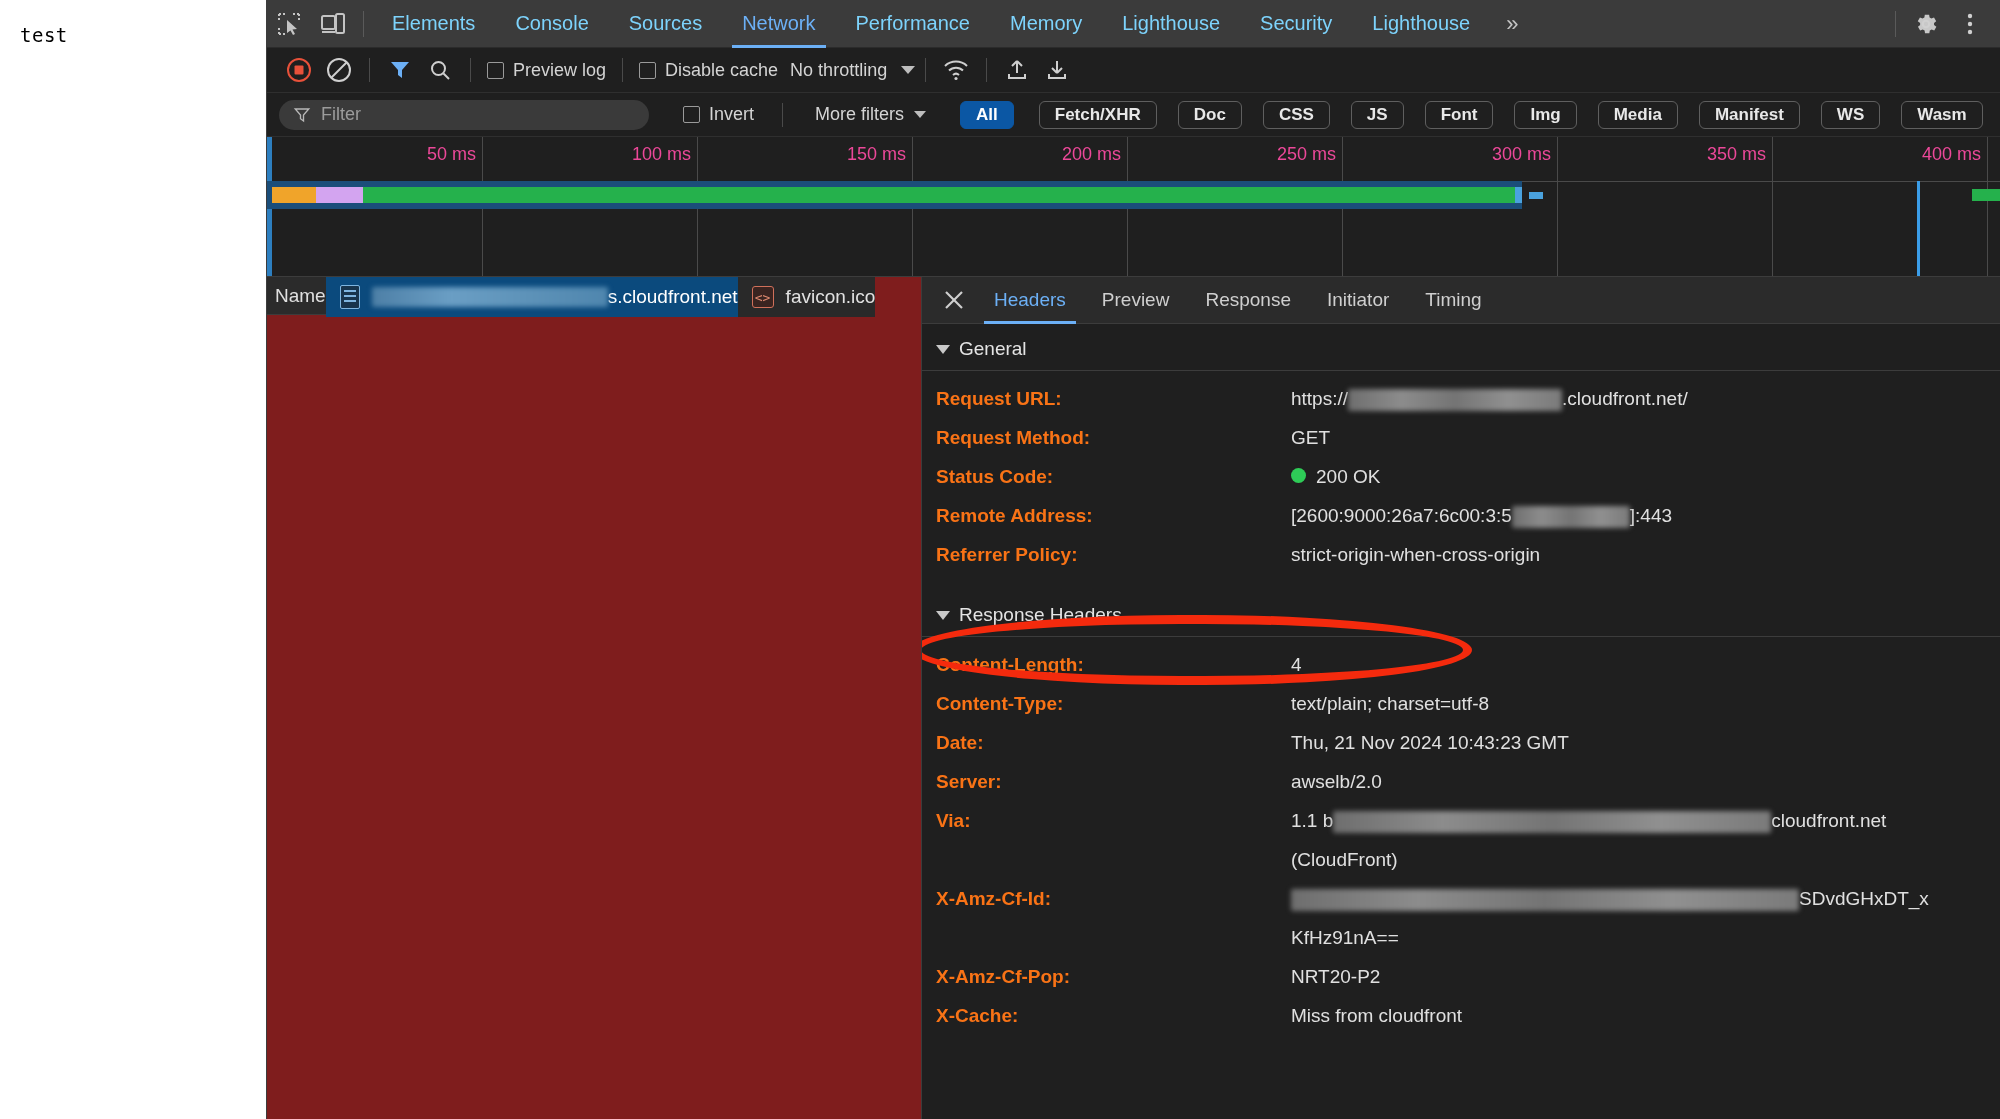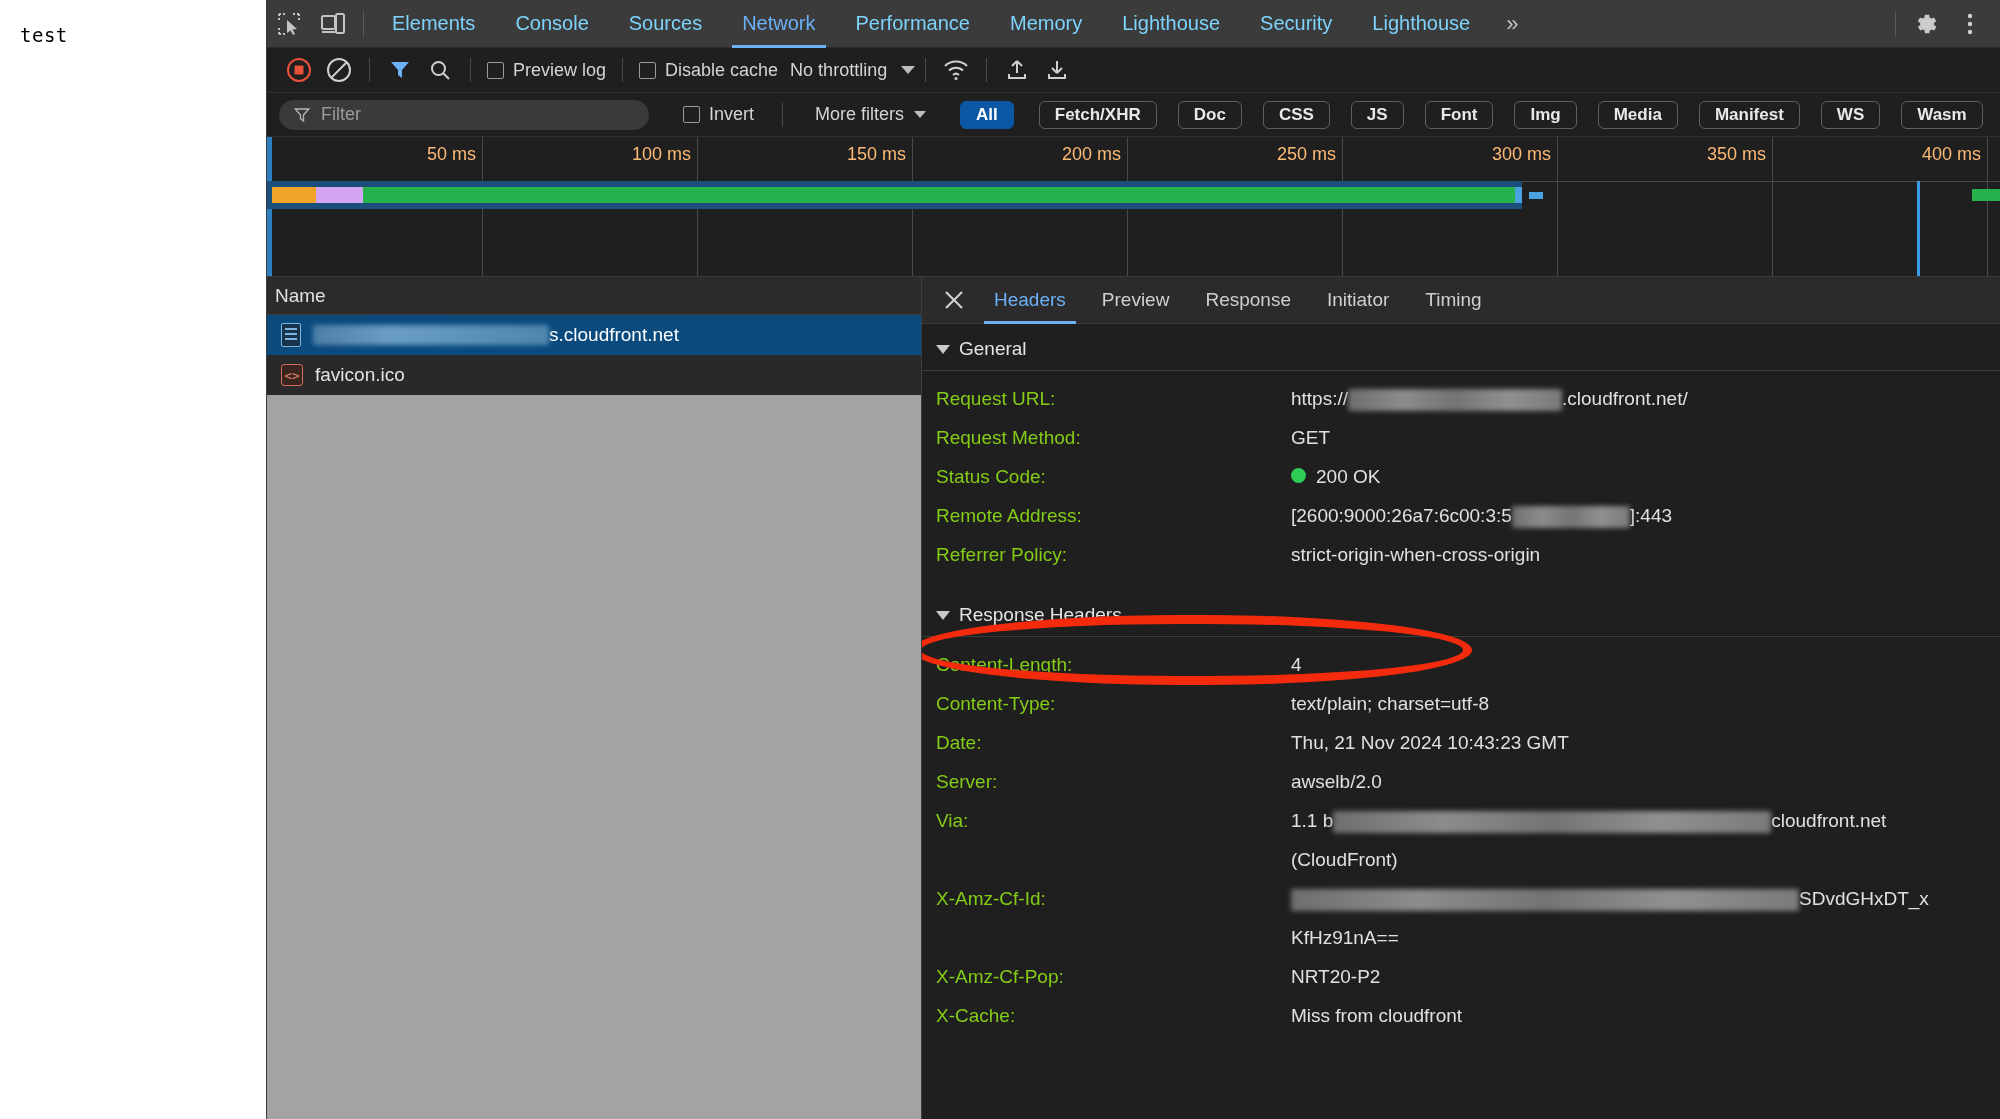--- a/index.html
+++ b/index.html
@@ -148,40 +148,40 @@
     background: #1f1f1f; position: relative;
     border-bottom: 1px solid #3c3c3c;
     overflow: hidden;
   }
   .ruler-tick {
     position: absolute; top: 0; bottom: 0;
     border-right: 1px solid #4a4a4a;
   }
   .ruler-label {
     position: absolute; top: 7px;
-    font-size: 18px; color: #fdba74;
+    font-size: 18px; color: #ec4899;
     transform: translateX(-100%);
     padding-right: 6px; white-space: nowrap;
   }
   #overview-divider {
     position: absolute; left: 0; right: 0; top: 44px;
     height: 1px; background: #4a4a4a;
   }
   .bar-track { position: absolute; height: 16px; }
   .bar-seg { position: absolute; top: 0; height: 16px; }
 
   
   #split { flex: 1 1 auto; display: flex; min-height: 0; }
 
   
   #req-list {
     width: 655px; flex: 0 0 655px;
-    background: #a3a3a3;
+    background: #7f1d1d;
     border-right: 1px solid #3c3c3c;
-    display: flex; flex-direction: column;
+    display: flex; flex-direction: row;
   }
   #req-head {
     height: 38px; flex: 0 0 38px;
     background: #2b2b2b;
     display: flex; align-items: center;
     padding-left: 8px; border-bottom: 1px solid #3c3c3c;
     font-size: 19px; color: #e0e0e0;
   }
   .req-row {
     height: 40px; display: flex; align-items: center;
@@ -252,21 +252,21 @@
     border-left: 7px solid transparent; border-right: 7px solid transparent;
     border-top: 9px solid #c9c9c9;
   }
   .sec-rule { height: 1px; background: #3c3c3c; margin: 2px 0 8px 0; }
   .kv {
     display: flex; font-size: 19px; line-height: 39px;
     padding-left: 14px;
   }
   .kv .k {
     width: 355px; flex: 0 0 355px;
-    color: #84cc16; font-weight: normal;
+    color: #f97316; font-weight: bold;
   }
   .kv .v { color: #e0e0e0; min-width: 0; white-space: nowrap; }
   .kv.cont .k { visibility: hidden; }
   .status-dot {
     display: inline-block; width: 15px; height: 15px;
     border-radius: 50%; background: #2ecc57; margin-right: 10px;
   }
   .redact-dark {
     display: inline-block; height: 22px;
     background: linear-gradient(90deg,#6e6e6e,#8c8c8c,#747474,#909090,#7a7a7a);

